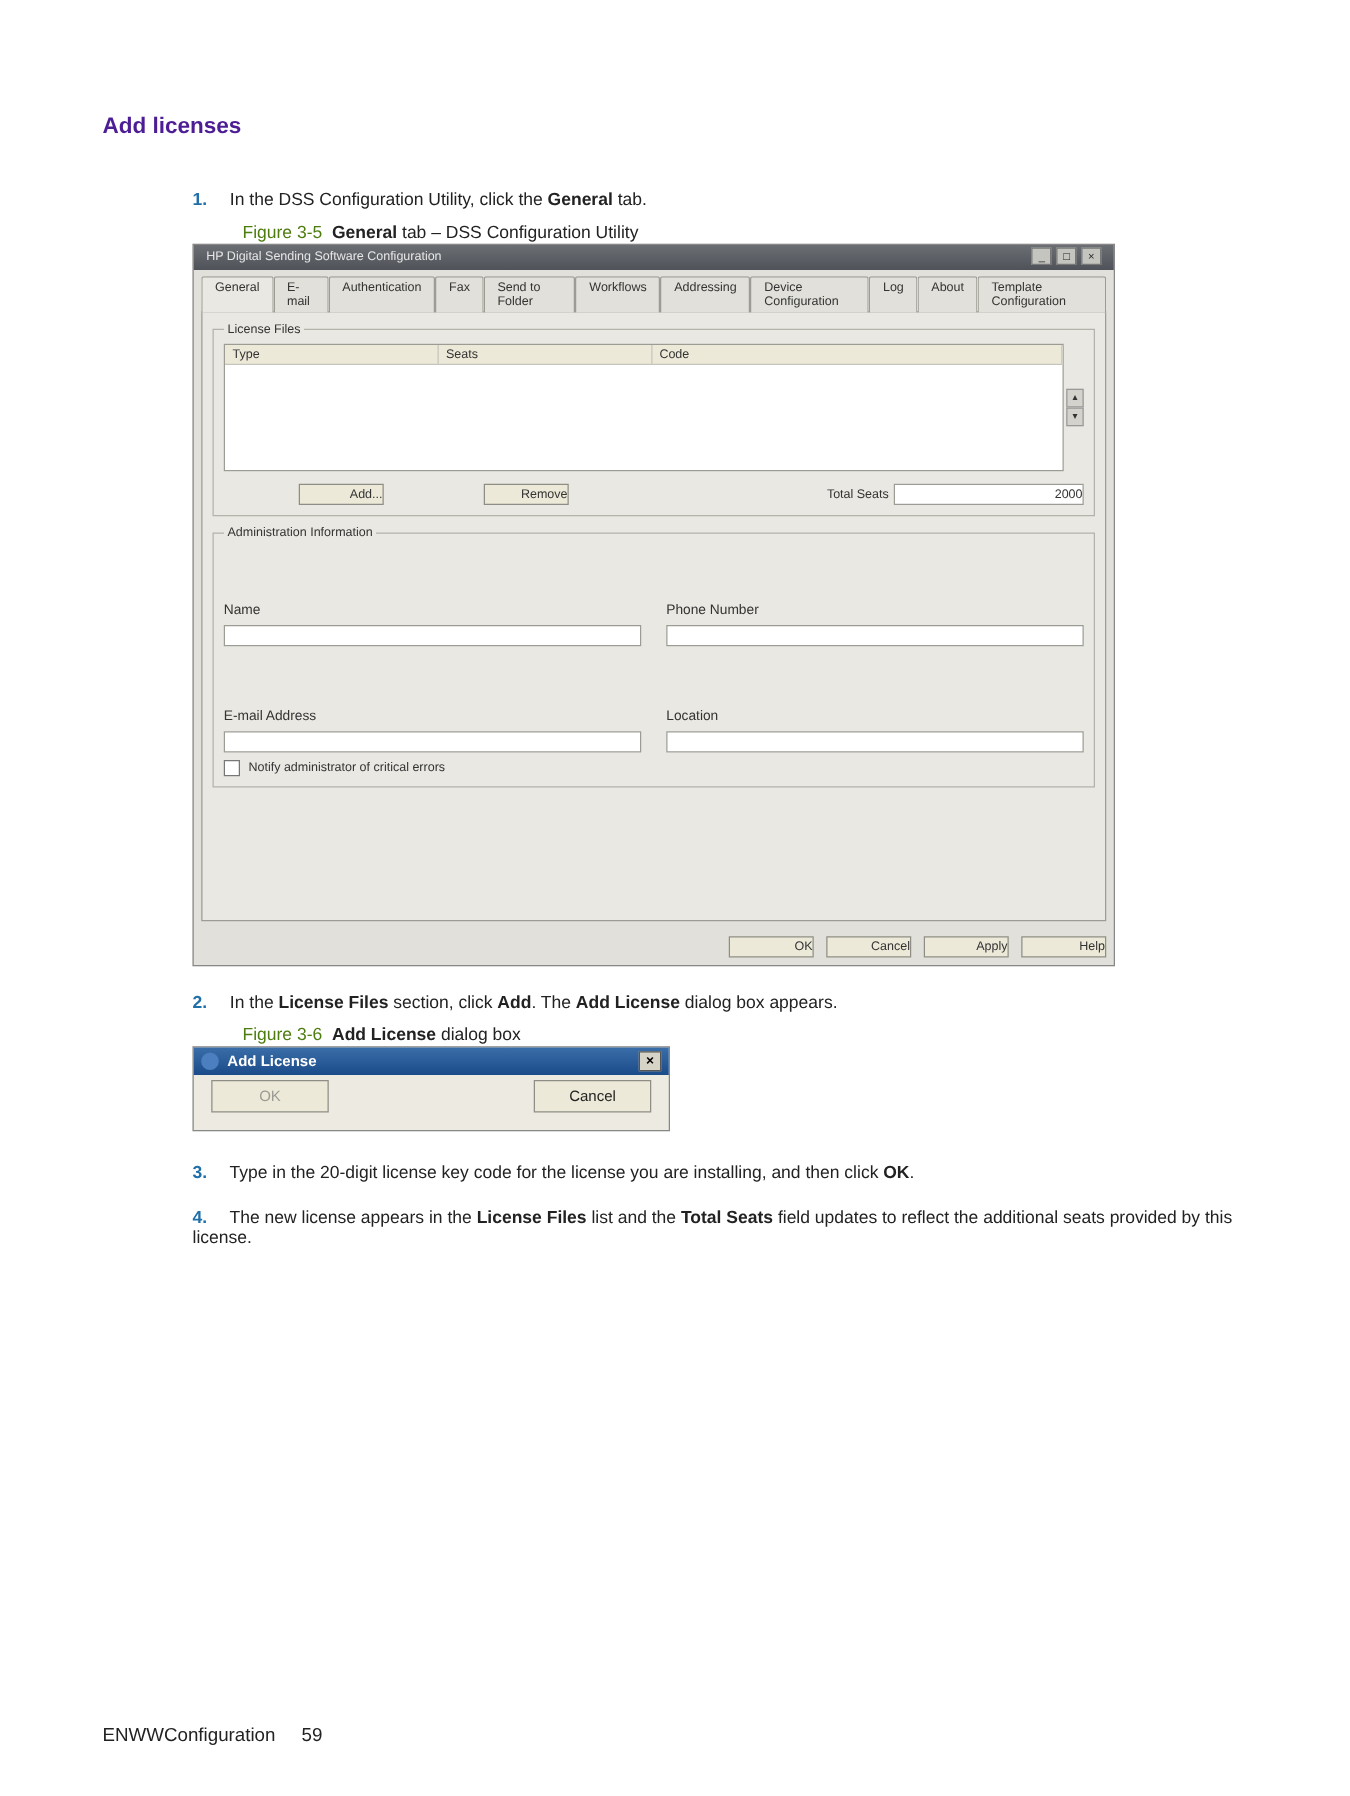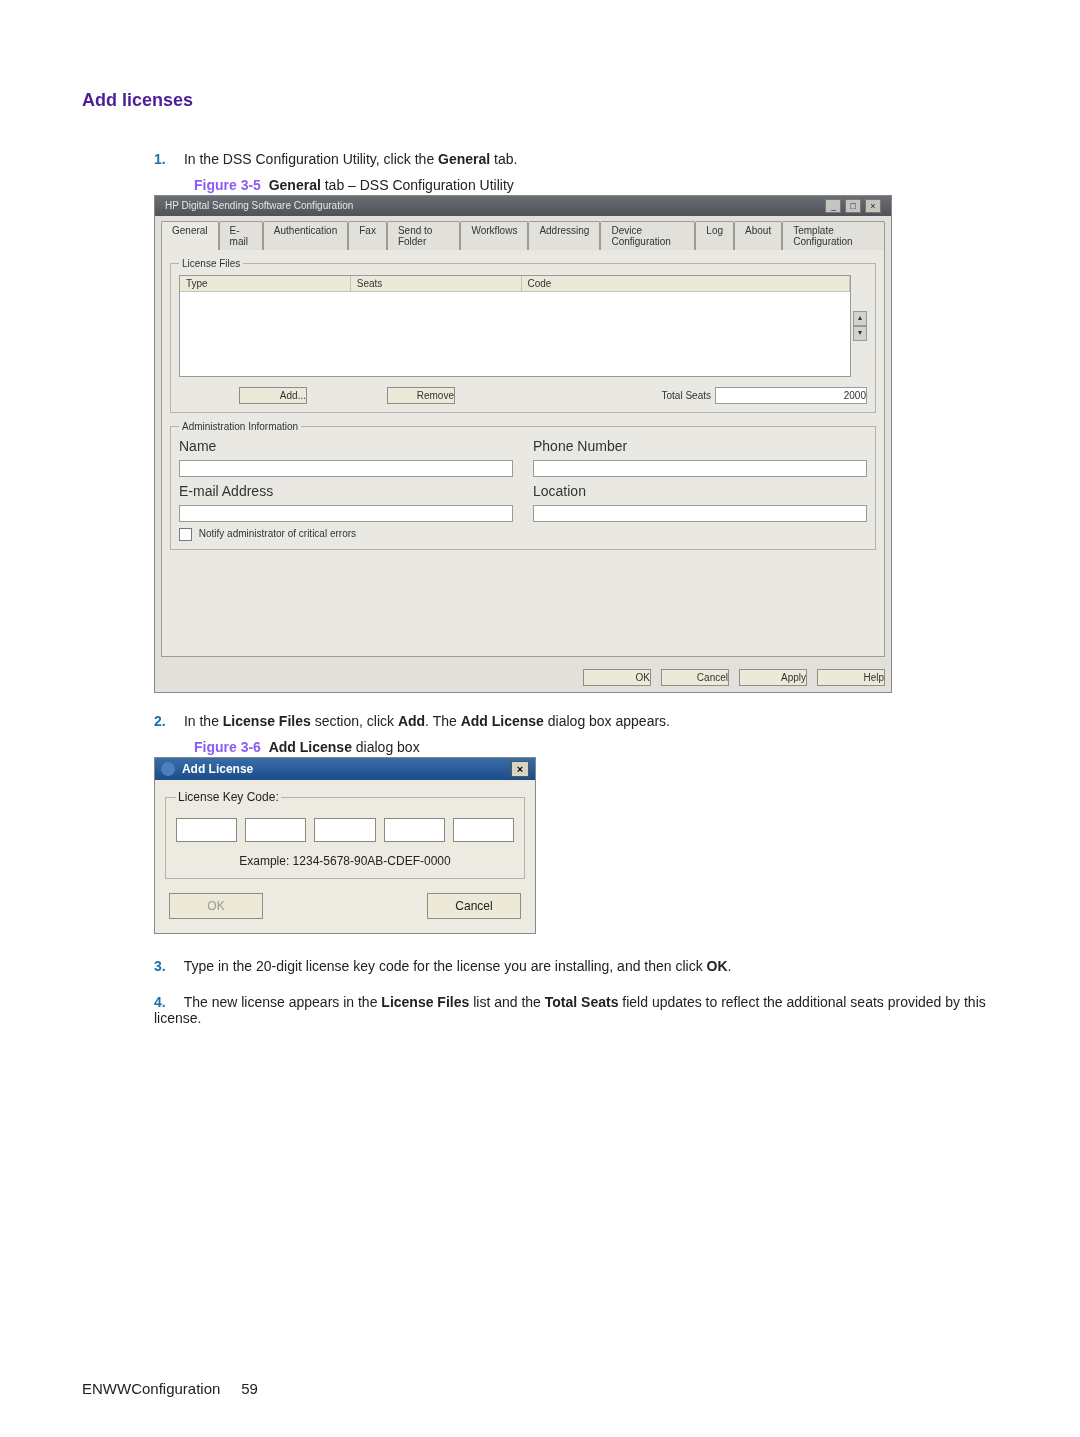--- a/index.html
+++ b/index.html
@@ -34,22 +34,22 @@
   .step-num {
     color: #1f6fa8;
     font-weight: bold;
     display: inline-block;
     width: 26px;
   }
   .caption {
     margin: 10px 0 2px 0;
   }
   .caption .figlabel {
-    color: #8b5cf6;
-    font-weight: bold;
+    color: #4d7c0f;
+    font-weight: normal;
     padding-left: 40px;
   }
   .caption .figtitle {
     color: #222;
     font-weight: bold;
   }
 
   
   .fig35 {
     width: 736px;
@@ -180,21 +180,21 @@
     width: 150px;
     height: 15px;
     line-height: 15px;
     text-align: right;
   }
   .fig35 .ai-grid {
     display: grid;
     grid-template-columns: 1fr 1fr;
     gap: 6px 20px;
   }
-  .fig35 .ai-grid label { font-size: 14px; }
+  .fig35 .ai-grid label { font-size: 11px; margin-top: 44px; }
   .fig35 .ai-grid .fld {
     background: #fff;
     border: 1px solid #9c9c95;
     height: 15px;
   }
   .fig35 .cb {
     display: inline-block;
     width: 11px;
     height: 11px;
     border: 1px solid #777;
@@ -394,31 +394,20 @@
 
       
       <div class="fig36">
         <div class="titlebar2">
           <span>
             <span style="display:inline-block;width:14px;height:14px;border-radius:50%;background:#4b7fc0;vertical-align:middle;margin-right:4px"></span>
             <span>Add License</span>
           </span>
           <span class="closebtn">×</span>
         </div>
-        <fieldset>
-          <legend>License Key Code:</legend>
-          <div class="keys">
-            <div></div>
-            <div></div>
-            <div></div>
-            <div></div>
-            <div></div>
-          </div>
-          <div class="example">Example: 1234-5678-90AB-CDEF-0000</div>
-        </fieldset>
         <div class="dlgbtns">
           <span class="btn2 disabled">OK</span>
           <span class="btn2">Cancel</span>
         </div>
       </div>
     </li>
 
     <li style="margin-top:24px">
       <span class="step-num">3.</span>
       <span>

